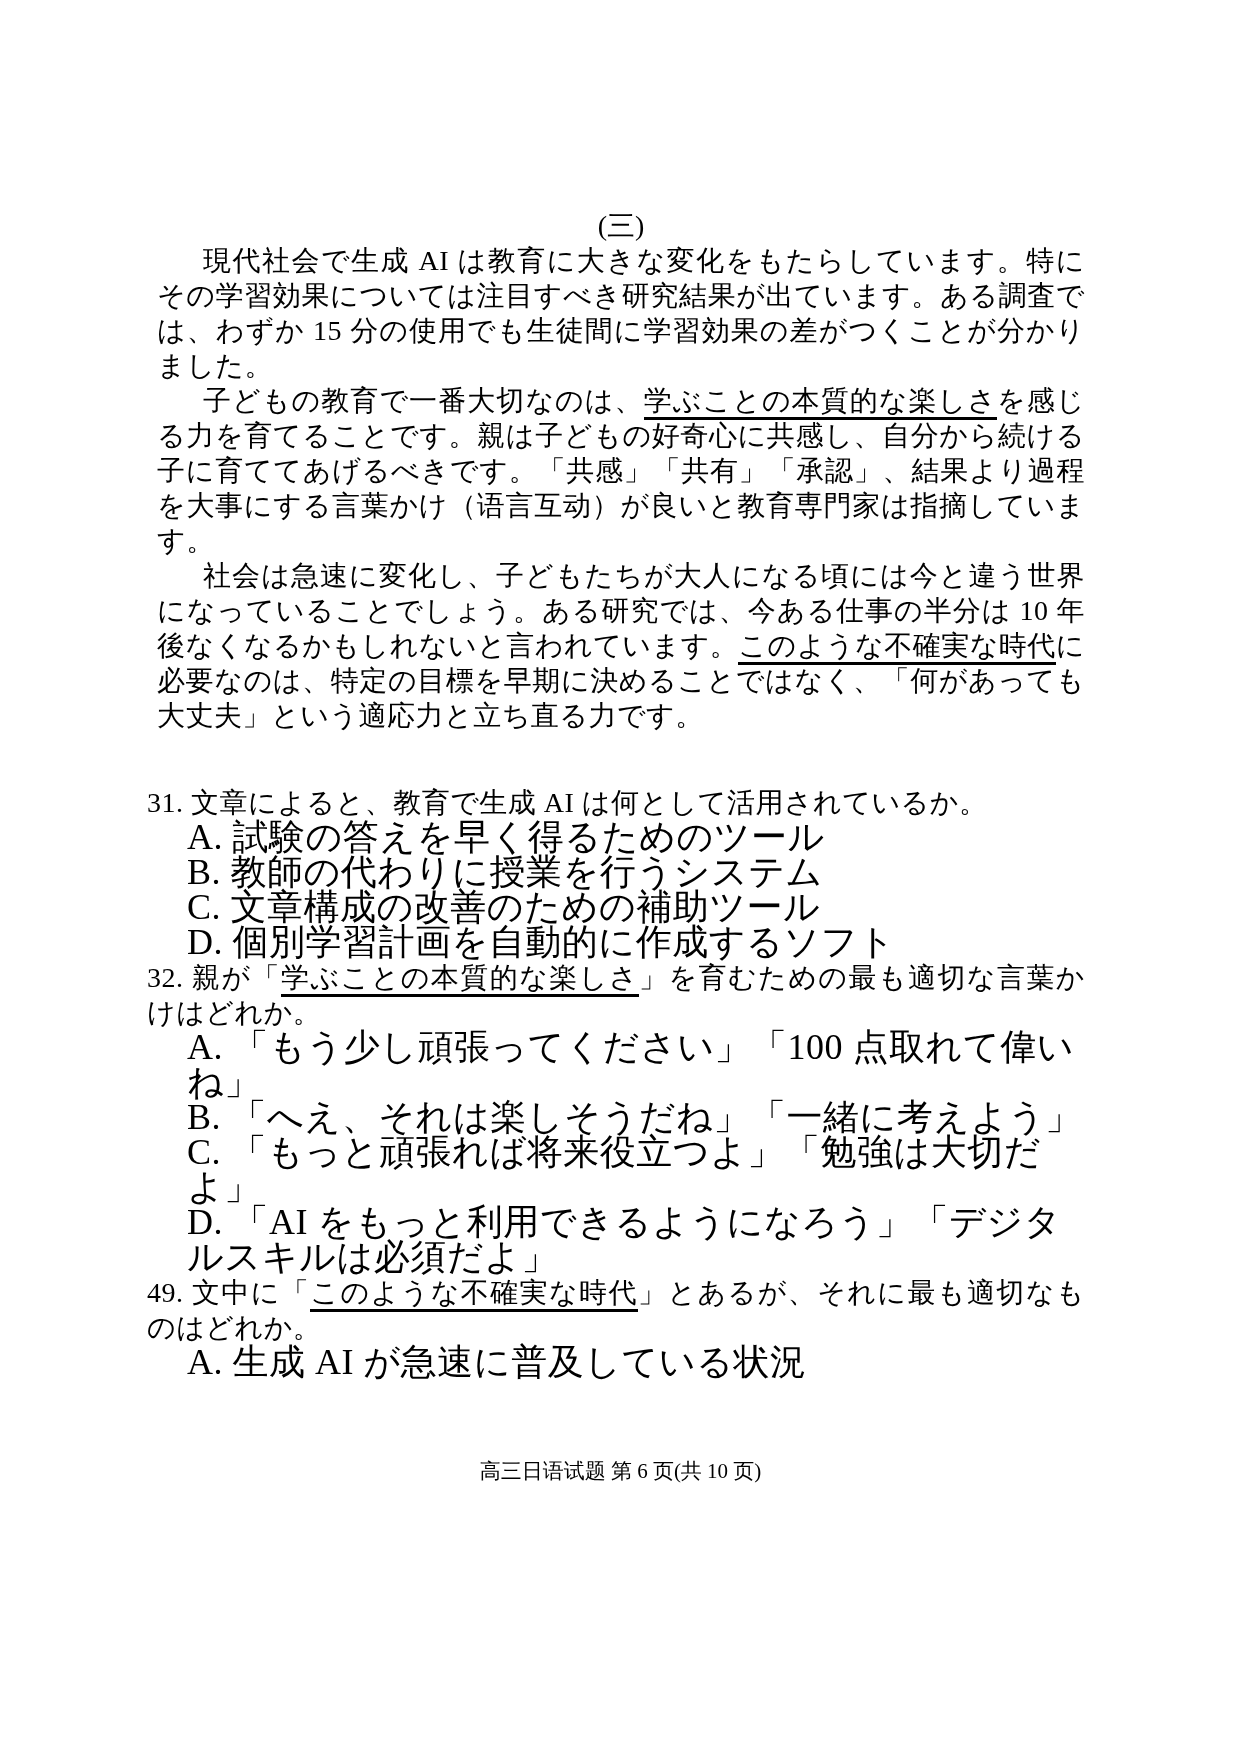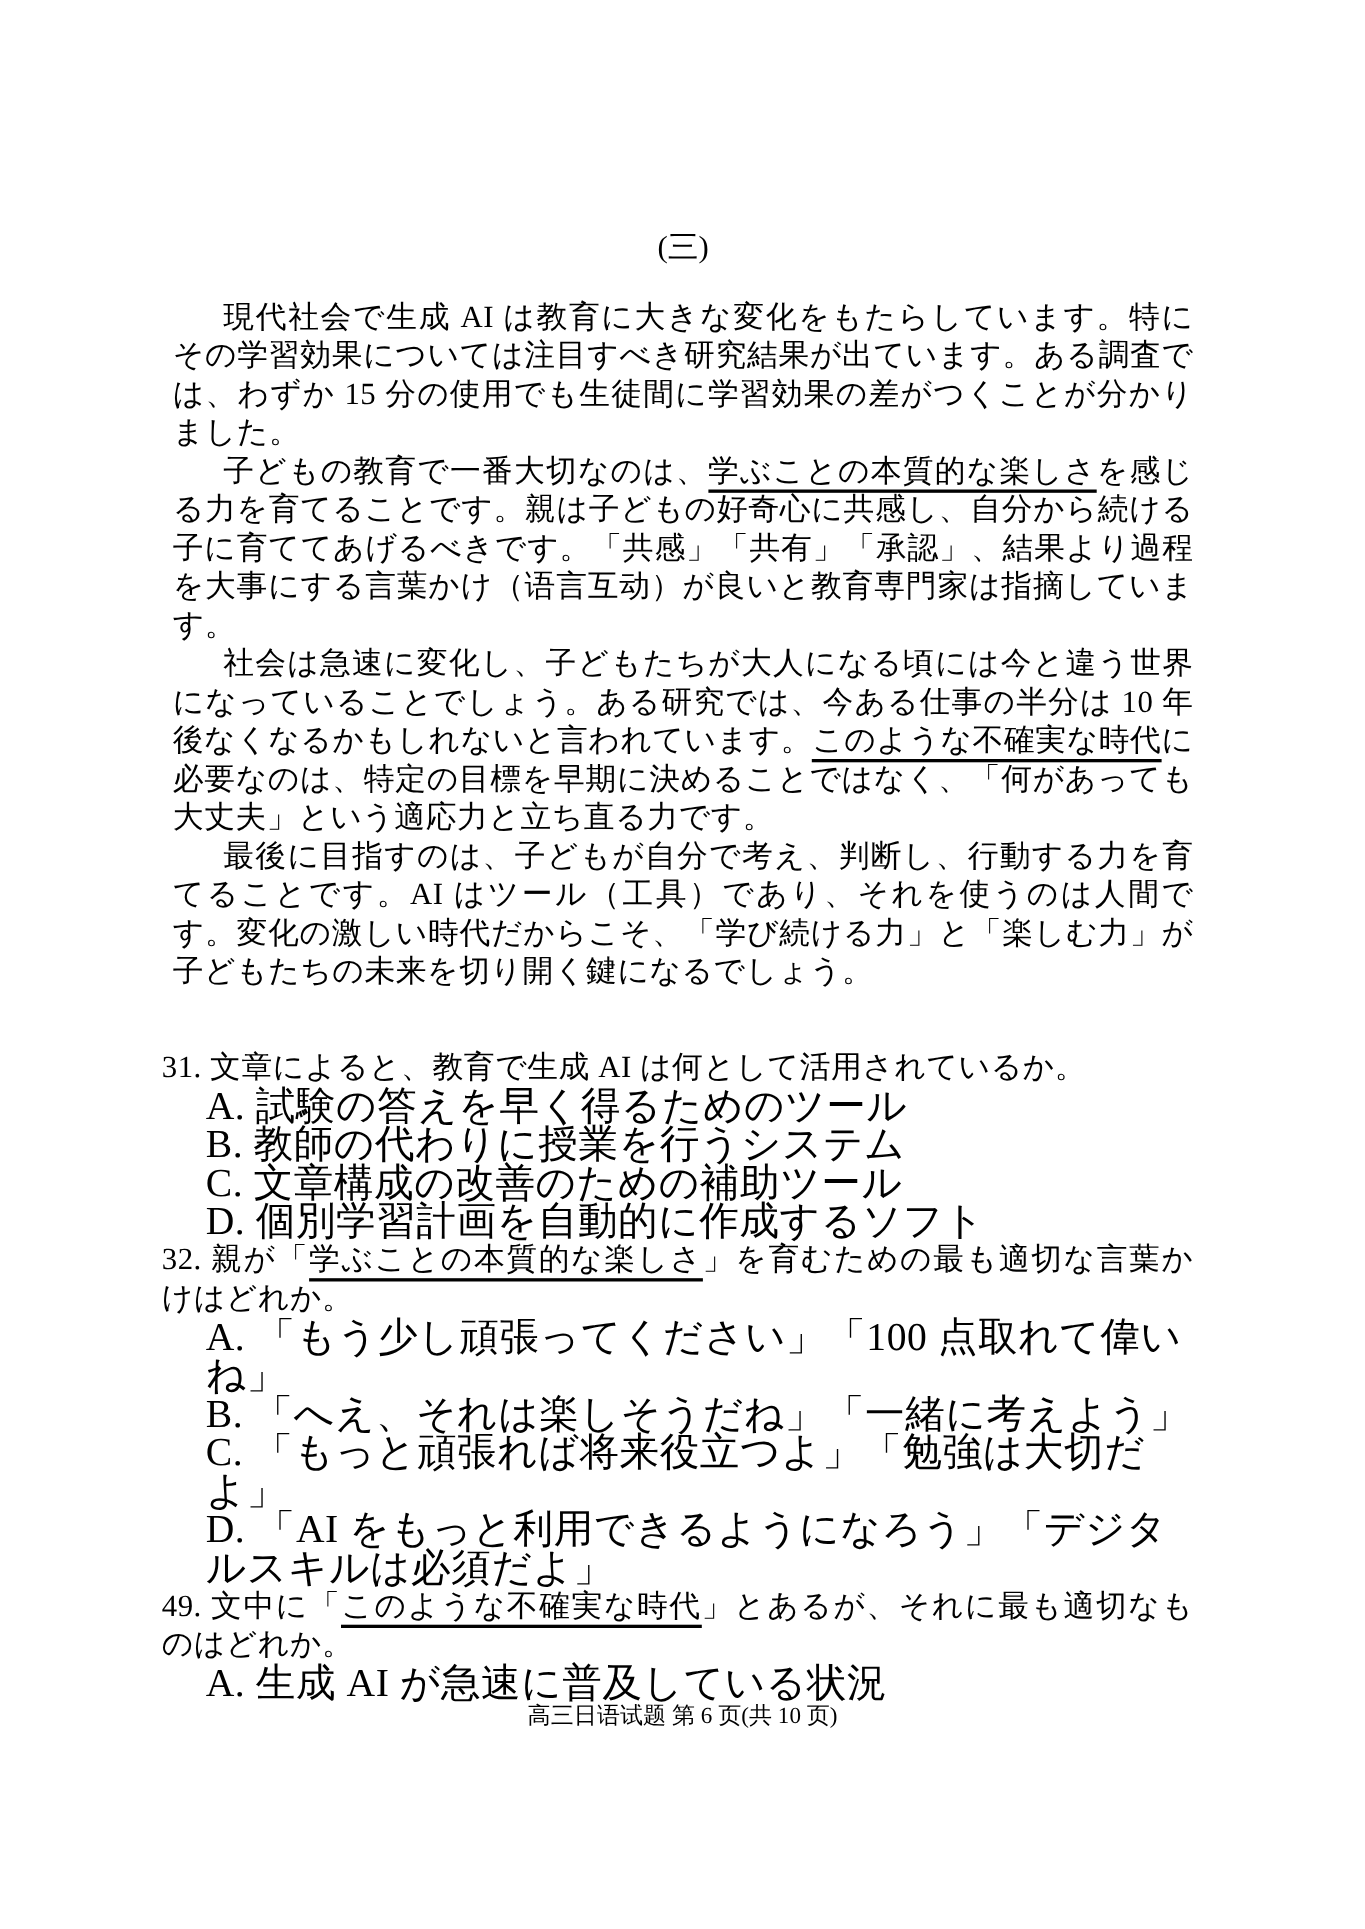--- a/index.html
+++ b/index.html
@@ -18,21 +18,21 @@
     left: 157px;
     top: 0;
     width: 928px;
     padding-top: 208px;
   }
   .section-title {
     text-align: center;
     font-size: 28px;
     line-height: 35px;
   }
-  .passage { margin-top: 28px; }
+  .passage { }
   .para {
     font-size: 28px;
     line-height: 35px;
     text-align: justify;
     text-indent: 46px;
     letter-spacing: 0.5px;
   }
   .u {
     border-bottom: 3px solid #000;
     padding-bottom: 1px;
@@ -48,21 +48,21 @@
     letter-spacing: 0.5px;
   }
   .option {
     font-size: 36px;
     line-height: 35px;
     padding-left: 40px;
     letter-spacing: 0.5px;
   }
   .footer {
     position: absolute;
-    top: 1546px;
+    top: 1458px;
     left: 0;
     width: 100%;
     text-align: center;
     font-size: 21px;
     line-height: 26px;
   }
 </style>
 </head>
 <body>
 
@@ -72,21 +72,20 @@
     <div class="section-title">(三)</div>
 
     <div class="passage">
       <p class="para"><span>現代社会で生成 AI は教育に大きな変化をもたらしています。特にその学習効果については注目すべき研究結果が出ています。ある調査では、わずか 15 分の使用でも生徒間に学習効果の差がつくことが分かりました。</span></p>
 
 
       <p class="para"><span>子どもの教育で一番大切なのは、</span><span class="u">学ぶことの本質的な楽しさ</span><span>を感じる力を育てることです。親は子どもの好奇心に共感し、自分から続ける子に育ててあげるべきです。「共感」「共有」「承認」、結果より過程を大事にする言葉かけ（语言互动）が良いと教育専門家は指摘しています。</span></p>
 
       <p class="para"><span>社会は急速に変化し、子どもたちが大人になる頃には今と違う世界になっていることでしょう。ある研究では、今ある仕事の半分は 10 年後なくなるかもしれないと言われています。</span><span class="u">このような不確実な時代</span><span>に必要なのは、特定の目標を早期に決めることではなく、「何があっても大丈夫」という適応力と立ち直る力です。</span></p>
 
-      <p class="para"><span>最後に目指すのは、子どもが自分で考え、判断し、行動する力を育てることです。AI はツール（工具）であり、それを使うのは人間です。変化の激しい時代だからこそ、「学び続ける力」と「楽しむ力」が子どもたちの未来を切り開く鍵になるでしょう。</span></p>
     </div>
 
     <div class="questions">
 
       <div class="question">
         <p class="stem"><span>31. 文章によると、教育で生成 AI は何として活用されているか。</span></p>
         <p class="option">A. 試験の答えを早く得るためのツール</p>
         <p class="option">B. 教師の代わりに授業を行うシステム</p>
         <p class="option">C. 文章構成の改善のための補助ツール</p>
         <p class="option">D. 個別学習計画を自動的に作成するソフト</p>

